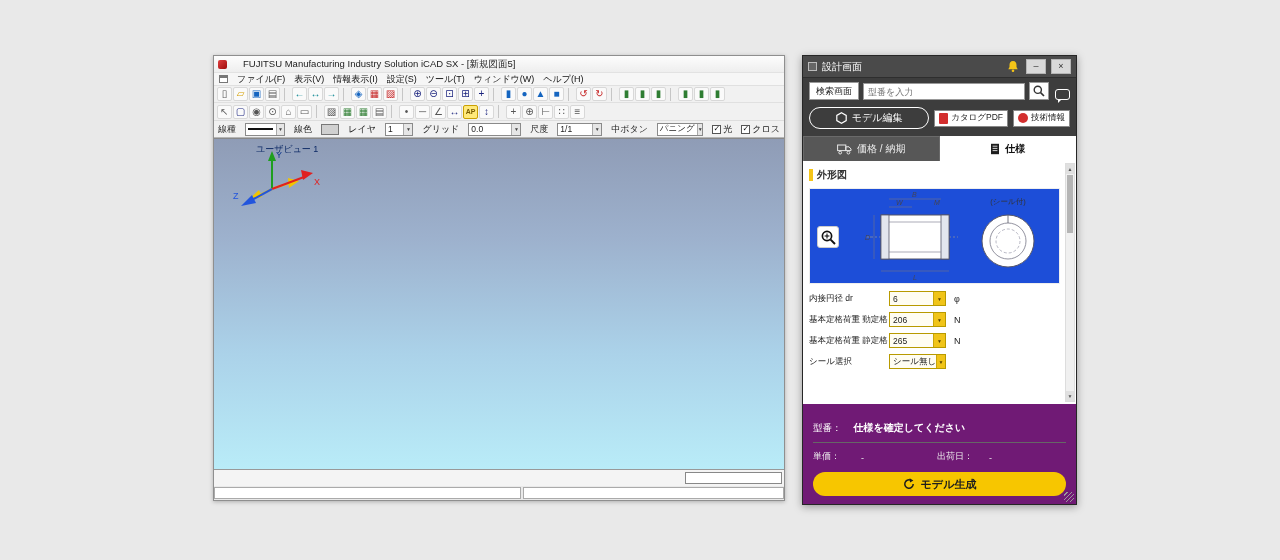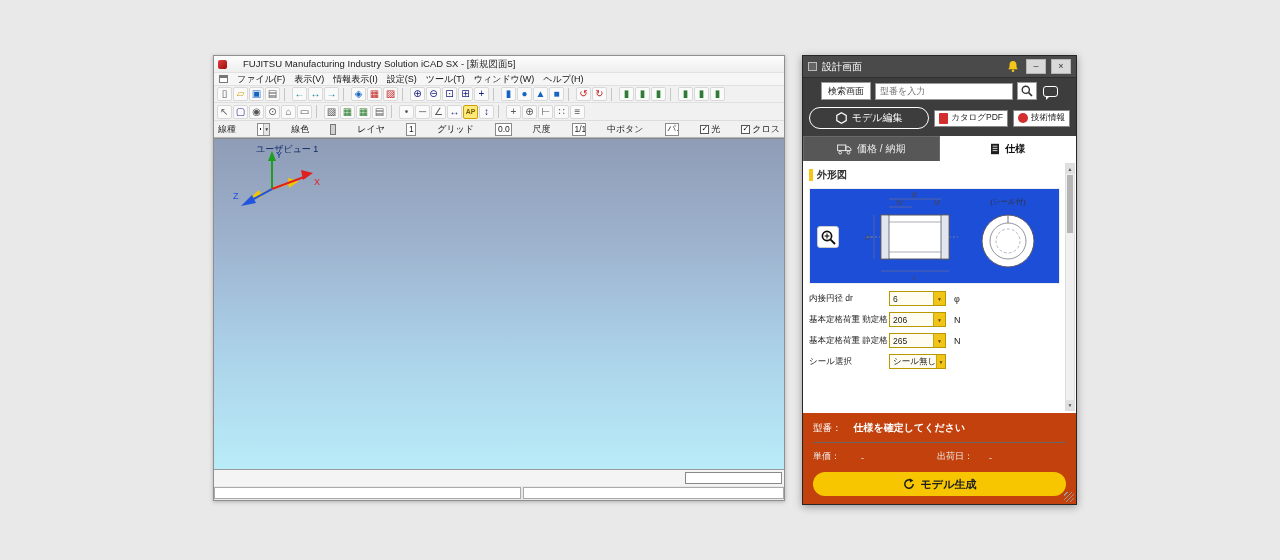--- a/index.html
+++ b/index.html
@@ -24,21 +24,21 @@
   .cad-toolbar { background:#f1f1f1; border-top:1px solid #e0e0e0; display:flex; align-items:center; gap:1px; padding:1px 3px; flex:0 0 auto; }
   .cad-toolbar.row1 { height:17px; }
   .cad-toolbar.row2 { height:18px; }
   .tbi { width:15px; height:14px; font-size:10px; display:inline-flex; align-items:center; justify-content:center;
          background:#fafafa; border:1px solid #d8d8d8; border-radius:2px; color:#555; overflow:hidden; line-height:1; }
   .ic-blue{color:#1565c0} .ic-teal{color:#00838f} .ic-red{color:#c62828} .ic-green{color:#2e7d32}
   .ic-navy{color:#1a237e} .ic-yellow{color:#d59f00} .ic-gray{color:#555}
   .ic-ap{ color:#7a5c00; background:#ffe97a; border-color:#caa002; font-size:7px; font-weight:bold; }
   .tb-sep { width:4px; height:13px; border-left:1px solid #c6c6c6; margin:0 3px; display:inline-block; }
   .cad-settings { height:18px; background:#f1f1f1; border-top:1px solid #ddd; border-bottom:1px solid #b5b5b5;
-                  display:flex; align-items:center; gap:21px; padding:0 4px; font-size:9px; color:#222; white-space:nowrap; flex:0 0 auto; }
+                  display:flex; align-items:center; gap:9px; padding:0 4px; font-size:9px; color:#222; white-space:nowrap; flex:0 0 auto; }
   .mini-select { display:inline-flex; align-items:center; background:#fff; border:1px solid #8a8a8a; height:13px; font-size:8.5px; padding-left:2px; overflow:hidden; }
   .mini-select .dd { background:#e6e6e6; border-left:1px solid #aaa; width:9px; align-self:stretch; font-size:5px;
                      display:inline-flex; align-items:center; justify-content:center; color:#444; margin-left:auto; }
   .mini-select .val { padding-right:2px; }
   .line-sample { width:28px; height:2px; background:#111; margin-right:3px; }
   .w-line{width:48px} .w-layer{width:34px} .w-grid{width:64px} .w-scale{width:54px} .w-mid{width:56px}
   .color-swatch { width:22px; height:11px; border:1px solid #777; background:#d0d0d0; display:inline-block; }
   .cbx { display:inline-flex; align-items:center; gap:2px; }
   .cbx .box { width:9px; height:9px; border:1px solid #555; background:#fff; font-size:8px; color:#111;
               display:inline-flex; align-items:center; justify-content:center; line-height:1; }
@@ -55,21 +55,21 @@
   .status-b { flex:1; background:#fff; border:1px solid #aaa; }
   
   .panel { position:absolute; left:790px; top:55px; width:275px; height:450px; background:#3d3d3d;
            border:1px solid #262626; box-shadow:0 2px 8px rgba(0,0,0,.35); display:flex; flex-direction:column;margin-left:12px; }
   .p-titlebar { height:22px; background:#4a4a4a; border-bottom:1px solid #2e2e2e; display:flex; align-items:center; gap:5px; padding:0 5px; flex:0 0 auto; }
   .p-icon { width:9px; height:9px; border:1px solid #bbb; background:#666; }
   .p-title { color:#fff; font-size:10px; flex:1; white-space:nowrap; }
   .bell { width:16px; height:16px; display:flex; align-items:center; justify-content:center; }
   .win-btn { width:20px; height:15px; background:#d9d9d9; border:1px solid #b5b5b5; color:#333; font-size:9px;
              display:flex; align-items:center; justify-content:center; line-height:1; cursor:default; }
-  .p-search { display:flex; align-items:center; gap:4px; padding:4px 18px; flex:0 0 auto; }
+  .p-search { display:flex; align-items:flex-end; gap:4px; padding:4px 6px; flex:0 0 auto; }
   .search-screen-btn { height:18px; background:#fff; border:1px solid #999; font-size:9px; padding:0 6px; color:#222; white-space:nowrap; }
   .part-input { flex:1; height:17px; border:1px solid #999; font-size:9px; padding:0 4px; min-width:0; }
   .search-btn { width:20px; height:18px; background:#fff; border:1px solid #999; display:flex; align-items:center; justify-content:center; padding:0; }
   .chat { width:15px; height:11px; border:1px solid #fff; border-radius:3px; position:relative; margin-left:2px; flex:0 0 auto; }
   .chat::after { content:""; position:absolute; left:2px; bottom:-4px; border:2px solid transparent; border-top-color:#fff; border-left-color:#fff; width:0; height:0; }
   .p-actions { display:flex; align-items:center; gap:5px; padding:3px 6px 7px; flex:0 0 auto; }
   .model-edit { height:22px; width:126px; background:#3d3d3d; color:#fff; border:1px solid #fff; border-radius:12px;
                 font-size:10px; display:flex; align-items:center; justify-content:center; gap:5px; white-space:nowrap; }
   .pdf-btn,.tech-btn { height:17px; background:#fff; border:1px solid #888; font-size:8.5px; color:#222;
                 display:flex; align-items:center; gap:3px; padding:0 4px; white-space:nowrap; }
@@ -95,21 +95,21 @@
   .f-select { width:57px; height:15px; border:1px solid #b89a00; background:#fffdf2; display:flex; align-items:center; overflow:hidden; }
   .f-val { flex:1; padding-left:3px; font-size:8.5px; }
   .f-arrow { width:12px; align-self:stretch; background:#f0c419; color:#5a4500; font-size:5px; border-left:1px solid #c9a60a;
              display:flex; align-items:center; justify-content:center; }
   .f-unit { margin-left:8px; font-size:9px; }
   .p-scrollbar { position:absolute; right:1px; top:2px; bottom:2px; width:10px; background:#f0f0f0; border:1px solid #ddd; }
   .sb-up,.sb-down { position:absolute; left:0; width:100%; height:10px; background:#e0e0e0; color:#555; font-size:5px;
              display:flex; align-items:center; justify-content:center; }
   .sb-up{top:0} .sb-down{bottom:0}
   .sb-thumb { position:absolute; left:1px; top:11px; width:6px; height:58px; background:#b5b5b5; }
-  .p-result { background:#c2410c; padding:6px 10px 8px; position:relative; flex:0 0 auto; }
+  .p-result { background:#701a75; padding:15px 10px 8px; position:relative; flex:0 0 auto; }
   .r-row1 { color:#fff; font-size:9.5px; display:flex; align-items:baseline; gap:12px; padding:2px 0 7px; white-space:nowrap; }
   .r-row1 b { font-size:10px; }
   .r-divider { border-top:1px solid #666; margin-bottom:7px; }
   .r-row2 { color:#eee; font-size:9px; display:flex; align-items:flex-end; padding-bottom:9px; white-space:nowrap; }
   .r-price-label{width:48px} .r-price-val{width:76px} .r-ship-label{width:52px}
   .generate { width:100%; height:24px; background:#f7c600; border:none; border-radius:12px; font-size:11px; font-weight:bold;
               color:#1d1d1d; display:flex; align-items:center; justify-content:center; gap:6px; white-space:nowrap; }
   .resize-handle { position:absolute; right:2px; bottom:2px; width:10px; height:10px;
        background:repeating-linear-gradient(135deg, transparent 0 2px, #9a9a9a 2px 3px); }
 </style>

